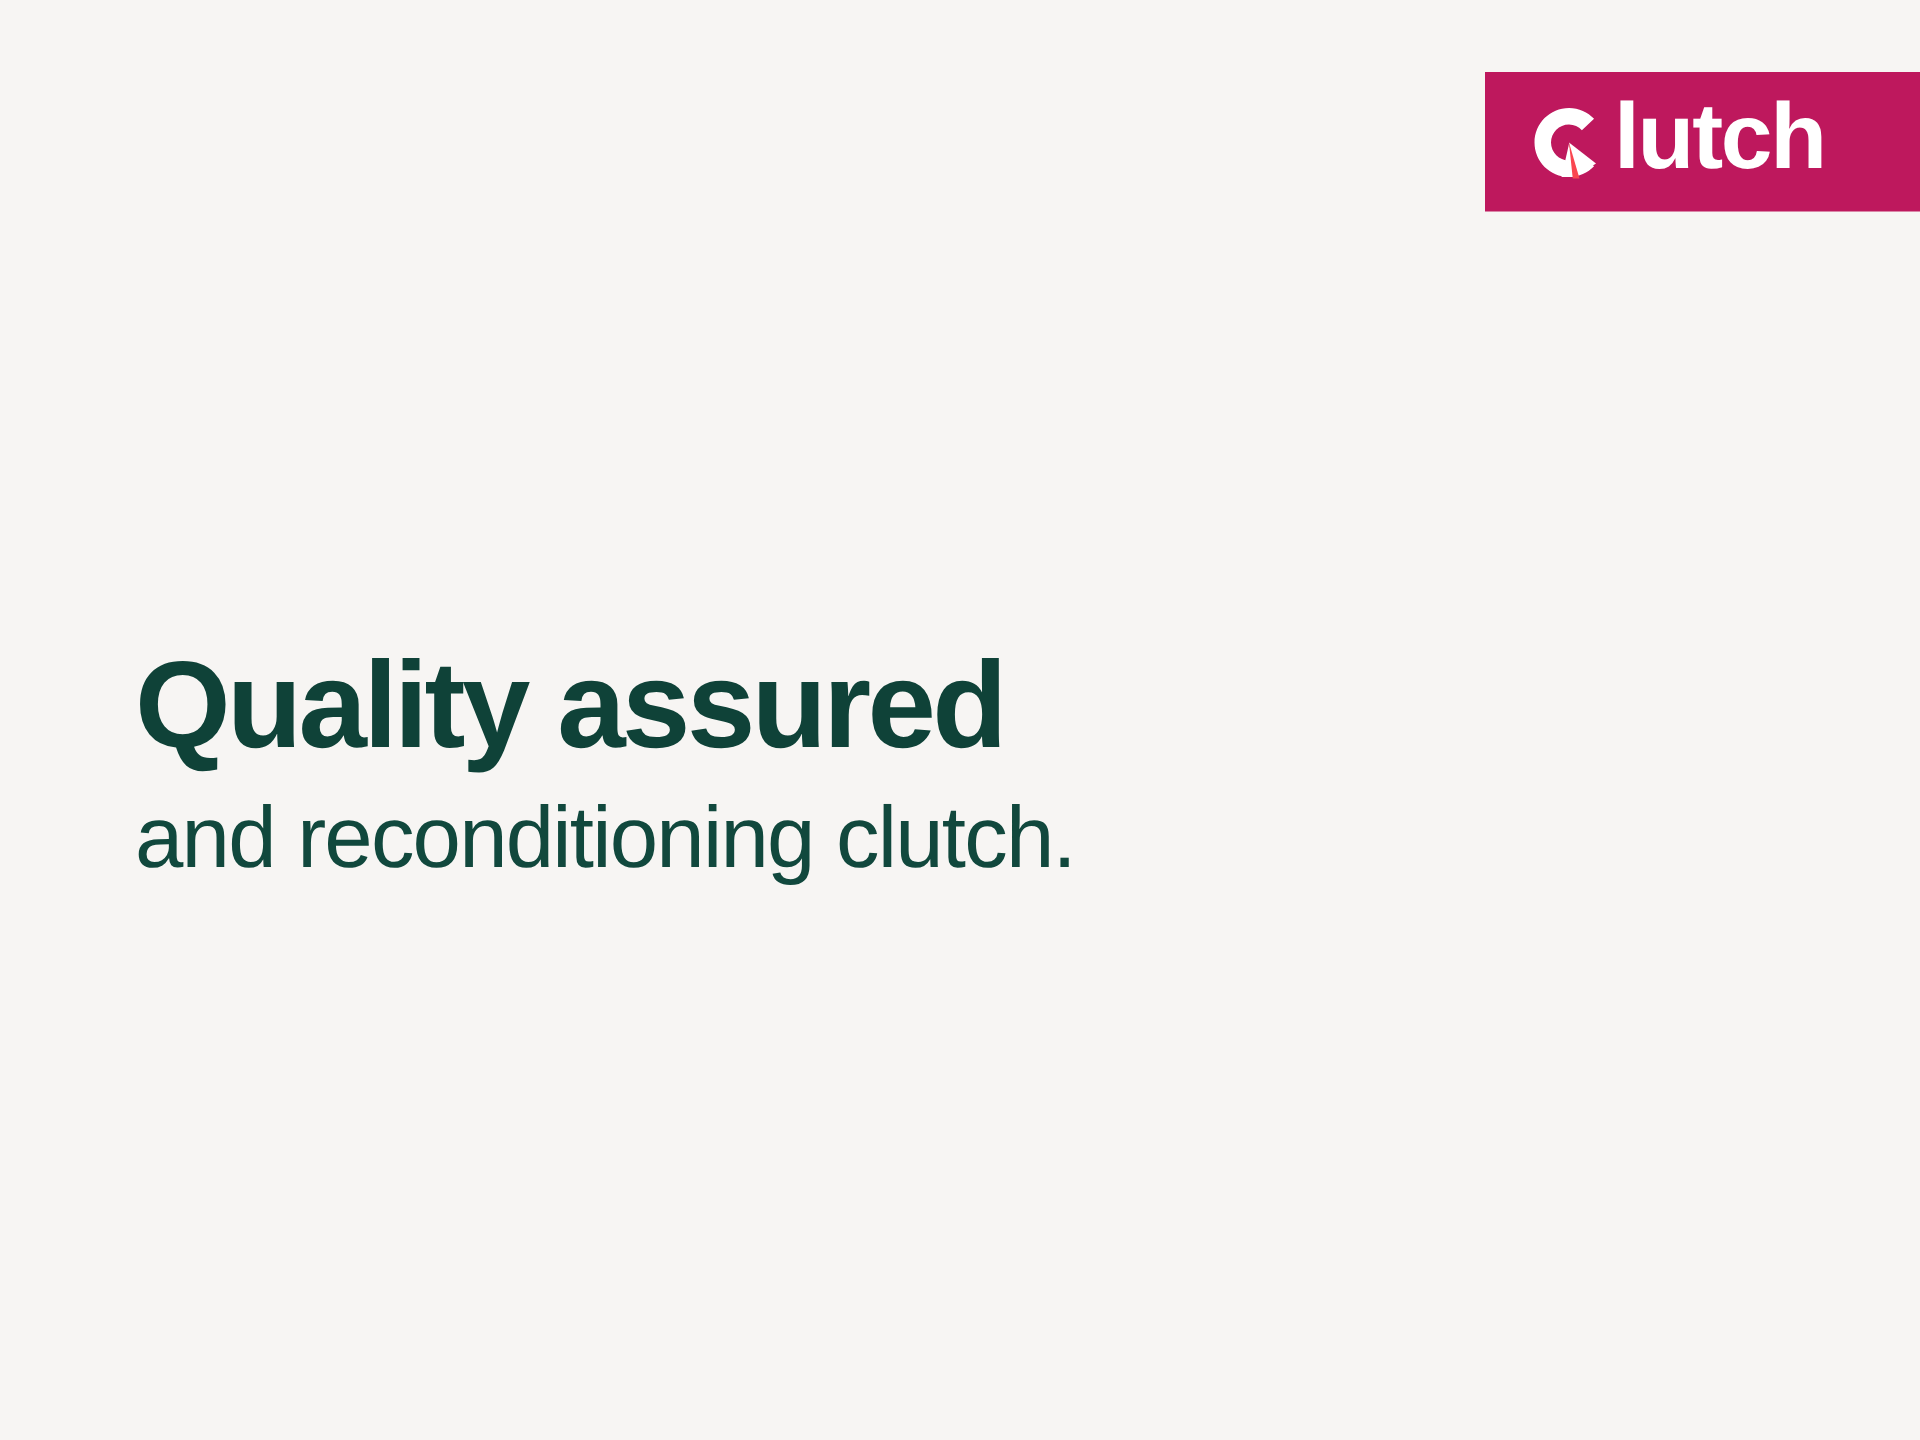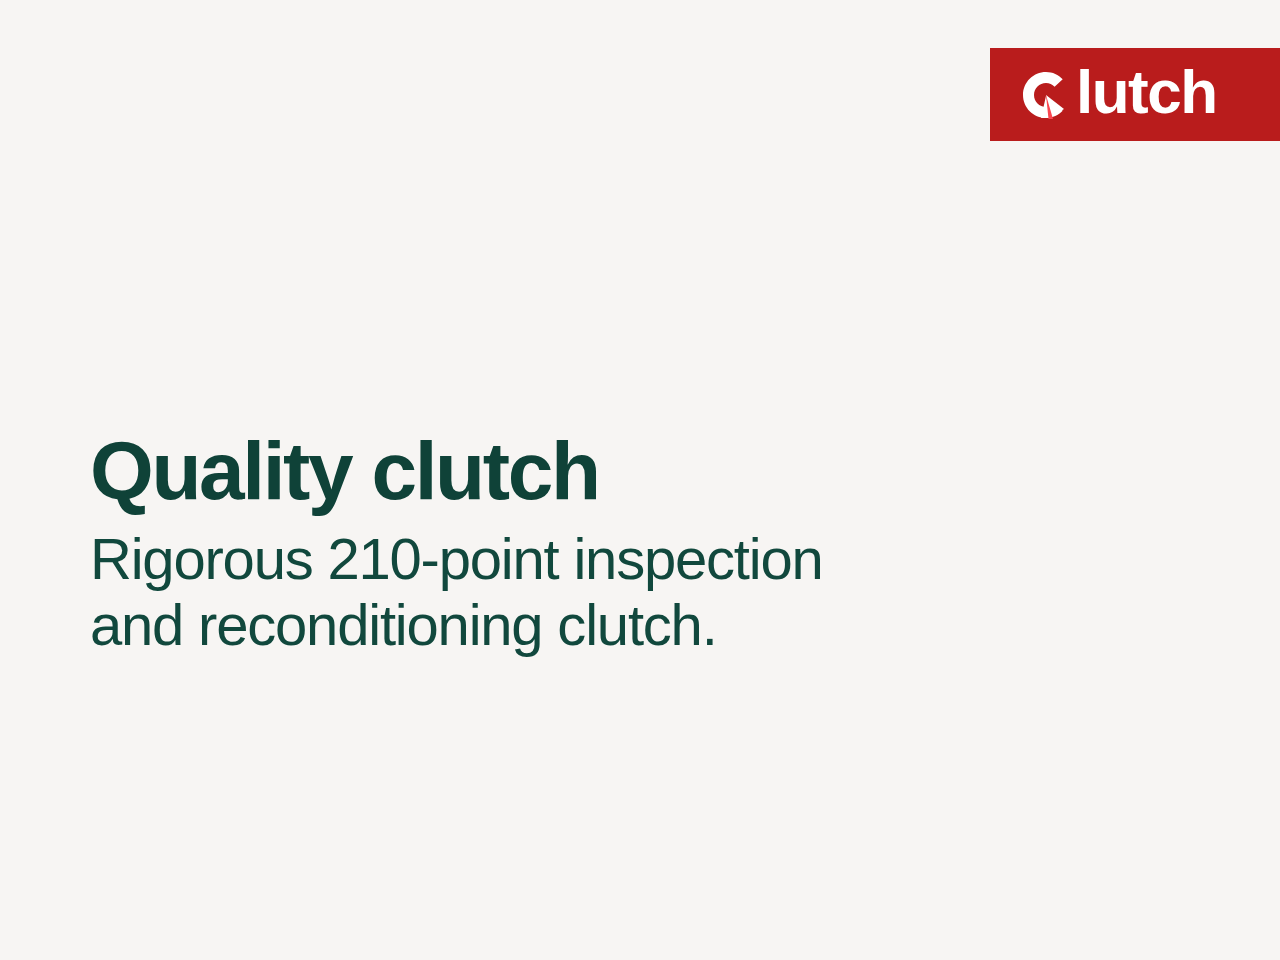--- a/index.html
+++ b/index.html
@@ -25,21 +25,21 @@
     overflow: hidden;
   }
 
   
   .brand-banner {
     position: absolute;
     left: 990px;
     top: 48px;
     width: 290px;
     height: 93px;
-    background: #b91c1c;
+    background: #be185d;
     display: flex;
     align-items: center;
     justify-content: flex-start;
     padding-left: 30px;
     box-sizing: border-box;
   }
 
   .brand-lockup {
     display: flex;
     align-items: center;
@@ -139,21 +139,20 @@
 
         <path d="M26 26 L33 50 L28.5 50 Z" fill="#fa4650"></path>
       </svg>
 
       <span class="brand-word">lutch</span>
     </div>
   </div>
 
 
   <div class="copy-block">
-    <h1 class="headline">Quality clutch</h1>
+    <h1 class="headline">Quality assured</h1>
 
     <p class="subcopy">
-      <span class="subline">Rigorous 210-point inspection</span>
       <span class="subline">and reconditioning clutch.</span>
     </p>
   </div>
 
 </div>
 
 </body></html>

